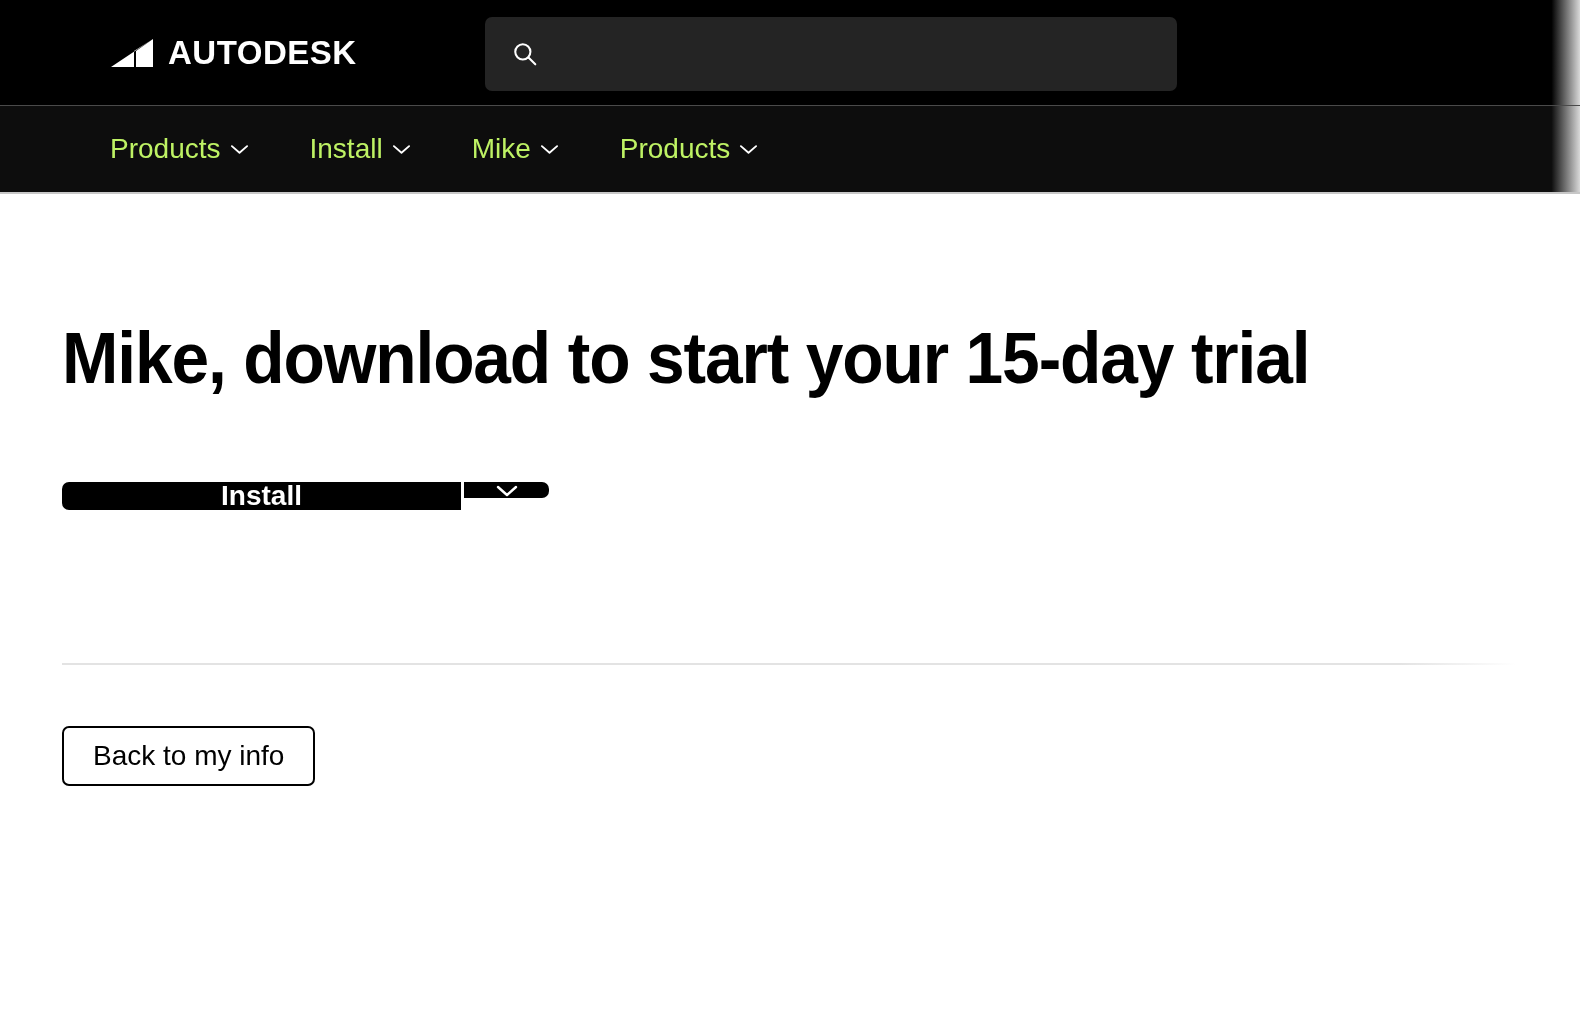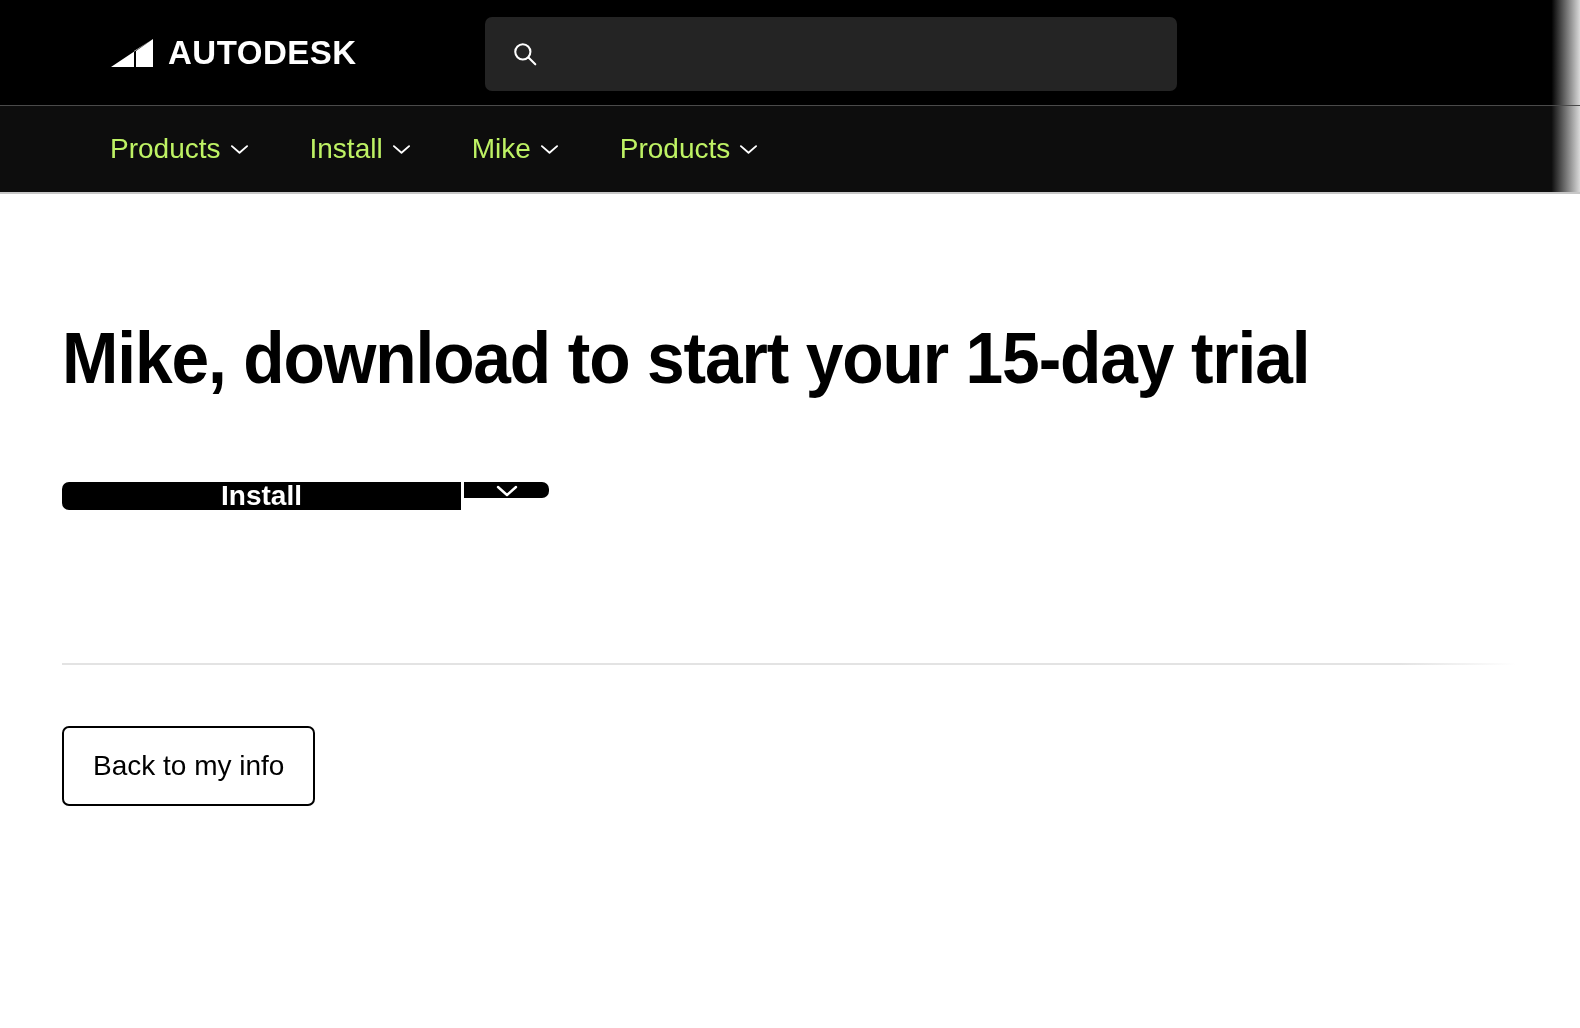--- a/index.html
+++ b/index.html
@@ -219,21 +219,21 @@
     background: linear-gradient(to right, #e3e3e3 0%, #e3e3e3 92%, rgba(227,227,227,0) 100%);
   }
 
   .secondary-row {
     margin-top: 61px;
   }
   .ghost-button {
     display: inline-flex;
     align-items: center;
     justify-content: center;
-    height: 80px;
+    height: 60px;
     padding: 0 29px;
     background: #ffffff;
     color: #000000;
     border: 2px solid #000000;
     border-radius: 7px;
     font-size: 28px;
     font-weight: 400;
     font-family: "Liberation Sans", "DejaVu Sans", sans-serif;
     cursor: pointer;
     line-height: 1;

